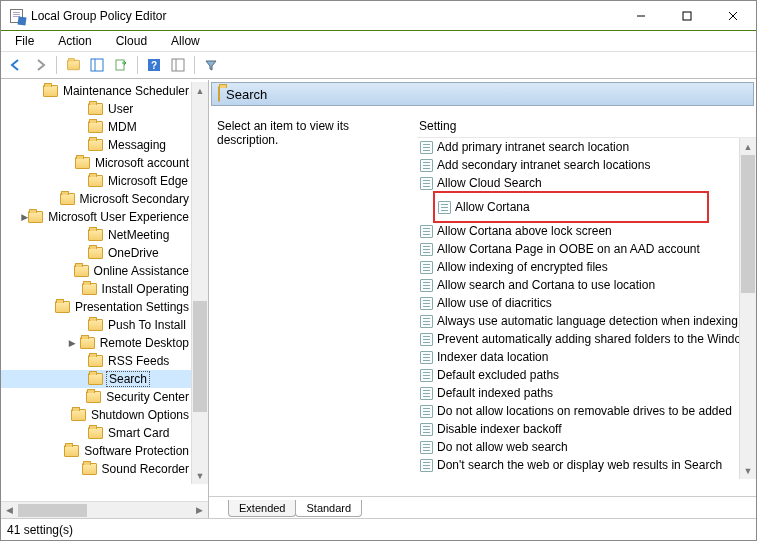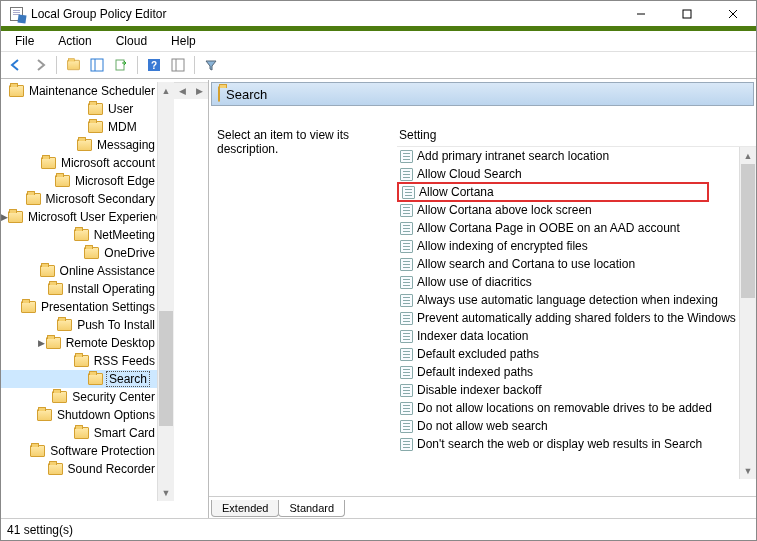--- a/index.html
+++ b/index.html
@@ -1,34 +1,34 @@
 <!DOCTYPE html>
 <html><head>
 <meta charset="utf-8">
 <style>
   * { box-sizing: border-box; margin: 0; padding: 0; }
   body { font-family: "Segoe UI", Tahoma, sans-serif; font-size: 12px; background: #fff; color: #000; width: 757px; height: 541px; overflow: hidden; display: flex; flex-direction: column; border: 1px solid #888; }
   
-  .titlebar { height: 30px; display: flex; align-items: center; padding-left: 8px; background: #fff; border-bottom: 5px solid #4d7c0f;}
+  .titlebar { height: 30px; display: flex; align-items: center; padding-left: 8px; background: #fff; border-bottom: 1px solid #4d7c0f;}
   .titlebar-icon { width:16px; height:16px; margin-right:6px; display:flex; align-items:center; justify-content:center;}
   .titlebar-title { flex:1; font-size:12px; }
   .win-controls { display:flex; height:100%;}
   .win-btn { width:46px; display:flex; align-items:center; justify-content:center; font-size:12px;}
   .win-btn.close svg, .win-btn svg { width:10px; height:10px; }
   
   .menubar { height:20px; display:flex; align-items:center; padding: 0 6px; gap:8px;}
   .menu-item { padding:1px 8px; }
   
   .toolbar { height:28px; display:flex; align-items:center; padding:0 4px; border-top:1px solid #e0e0e0; border-bottom:1px solid #bbb; gap:2px;}
   .tool-btn { width:22px; height:22px; display:flex; align-items:center; justify-content:center; border:1px solid transparent;}
   .tool-sep { width:1px; height:18px; background:#ccc; margin:0 3px;}
   
   .main { flex:1; display:flex; overflow:hidden; border-top:1px solid #fff;}
   
-  .tree-pane { width:208px; border-right:1px solid #bbb; overflow:hidden; display:flex; flex-direction:row; position:relative; padding-top:2px;}
+  .tree-pane { width:208px; border-right:1px solid #bbb; overflow:hidden; display:flex; flex-direction:column; position:relative; padding-top:2px;}
   .tree-scroll { flex:1; overflow:hidden; position:relative;}
   .tree-items { position:absolute; top:0; left:0; right:17px; }
   .tree-row { height:18px; display:flex; align-items:center; white-space:nowrap; padding-left:0;}
   .tree-row .expander { width:16px; display:inline-flex; align-items:center; justify-content:center; color:#666; font-size:9px;}
   .tree-row .indent { width:70px; display:inline-block;}
   .tree-row .folder-ic { width:16px; height:14px; margin-right:3px; display:inline-flex; align-items:center; justify-content:center;}
   .tree-row.selected { background:#cde8ff; }
   .tree-row.selected .label { border:1px dotted #555; background:#cde8ff;}
   .tree-row .label { padding:0 2px;}
   .h-scrollbar { height:17px; background:#f0f0f0; border-top:1px solid #ddd; display:flex; align-items:center;}
@@ -37,31 +37,31 @@
   .h-scrollbar .thumb { position:absolute; left:0; width:40%; top:1px; bottom:1px; background:#ccc;}
   
   .v-scrollbar { position:absolute; right:0; top:0; bottom:17px; width:17px; background:#f0f0f0; border-left:1px solid #ddd;}
   .v-scrollbar .track { position:absolute; top:17px; bottom:17px; left:0; right:0;}
   .v-scrollbar .thumb { position:absolute; left:1px; right:1px; background:#ccc;}
   .v-scrollbar .arrow { position:absolute; left:0; right:0; height:17px; display:flex; align-items:center; justify-content:center; color:#777; font-size:9px;}
   
   .detail-pane { flex:1; display:flex; flex-direction:column; overflow:hidden;}
   .folder-header { height:24px; background:linear-gradient(#d9e8f7,#bcd5ee); border:1px solid #9ab; margin:2px 2px 0 2px; display:flex; align-items:center; padding:0 6px; gap:6px;}
   .folder-header .fh-label { font-size:13px; }
-  .desc-area { display:flex; padding:18px 0 0 8px; flex:1; overflow:hidden;}
+  .desc-area { display:flex; padding:9px 0 0 8px; gap:20px; flex:1; overflow:hidden;}
   .desc-text { width:180px; font-size:12px; padding-top:4px;}
   .settings-col { flex:1; overflow:hidden; position:relative; display:flex; flex-direction:column;}
   .settings-header { font-weight:normal; padding:4px 2px; border-bottom:1px solid #e8e8e8;}
   .settings-list { flex:1; overflow:hidden; position:relative;}
   .settings-items { position:absolute; top:0; left:0; right:17px;}
   .setting-row { height:18px; display:flex; align-items:center; padding-left:2px; white-space:nowrap; gap:4px;}
-  .setting-row.highlighted { border:2px solid #e03030; margin:-1px 0; margin-right:30px; height:20px;}
+  .setting-row.highlighted { border:2px solid #e03030; margin:-1px 16px; margin-right:30px; height:32px;}
   .setting-icon { width:14px; height:14px; display:inline-flex; align-items:center; justify-content:center; flex-shrink:0;}
   
-  .tabs-strip { height:22px; display:flex; align-items:flex-end; padding-left:2px; border-top:1px solid #ccc; background:#fff;}
+  .tabs-strip { height:22px; display:flex; align-items:flex-end; padding-left:19px; border-top:1px solid #ccc; background:#fff;}
   .tab { border:1px solid #aaa; border-top:none; padding:2px 10px; margin-right:-1px; font-size:11px; background:#f4f4f4; border-radius:0 0 4px 4px; position:relative; top:-1px;}
   .tab.active { background:#fff;}
   
   .statusbar { height:22px; border-top:1px solid #ccc; display:flex; align-items:center; padding:0 6px; font-size:12px;}
   
   
   .folder-shape { width:15px; height:12px; background:linear-gradient(#ffe9a8,#f5d070); border:1px solid #d4a030; border-radius:1px; position:relative;}
   .folder-shape::before { content:""; position:absolute; top:-3px; left:0; width:6px; height:3px; background:#f5d070; border:1px solid #d4a030; border-bottom:none; border-radius:1px 1px 0 0;}
   .folder-big { width:18px; height:14px;}
   
@@ -101,21 +101,21 @@
           <line x1="9" y1="1" x2="1" y2="9" stroke="#000"></line>
         </svg>
       </div>
   </div>
 </div>
 
 <div class="menubar">
   <span class="menu-item">File</span>
   <span class="menu-item">Action</span>
   <span class="menu-item">Cloud</span>
-  <span class="menu-item">Help</span>
+  <span class="menu-item">Allow</span>
 </div>
 
 <div class="toolbar">
   <div class="tool-btn">
       <svg width="14" height="14" viewBox="0 0 14 14">
         <path d="M9 2 L3 7 L9 12" fill="none" stroke="#2a7ad4" stroke-width="2"></path>
       </svg>
     </div>
   <div class="tool-btn">
       <svg width="14" height="14" viewBox="0 0 14 14">
@@ -372,20 +372,26 @@
               <div class="setting-row">
                 <span class="setting-icon">
                   <span class="policy-ic"></span>
                 </span>
                 <span>Add primary intranet search location</span>
               </div>
               <div class="setting-row">
                 <span class="setting-icon">
                   <span class="policy-ic"></span>
                 </span>
+                <span>Add secondary intranet search locations</span>
+              </div>
+              <div class="setting-row">
+                <span class="setting-icon">
+                  <span class="policy-ic"></span>
+                </span>
                 <span>Allow Cloud Search</span>
               </div>
               <div class="setting-row highlighted">
                 <span class="setting-icon">
                   <span class="policy-ic"></span>
                 </span>
                 <span>Allow Cortana</span>
               </div>
               <div class="setting-row">
                 <span class="setting-icon">
@@ -444,27 +450,27 @@
               <div class="setting-row">
                 <span class="setting-icon">
                   <span class="policy-ic"></span>
                 </span>
                 <span>Default indexed paths</span>
               </div>
               <div class="setting-row">
                 <span class="setting-icon">
                   <span class="policy-ic"></span>
                 </span>
+                <span>Do not allow locations on removable drives to be added</span>
+              </div>
+              <div class="setting-row">
+                <span class="setting-icon">
+                  <span class="policy-ic"></span>
+                </span>
                 <span>Disable indexer backoff</span>
-              </div>
-              <div class="setting-row">
-                <span class="setting-icon">
-                  <span class="policy-ic"></span>
-                </span>
-                <span>Do not allow locations on removable drives to be added</span>
               </div>
               <div class="setting-row">
                 <span class="setting-icon">
                   <span class="policy-ic"></span>
                 </span>
                 <span>Do not allow web search</span>
               </div>
               <div class="setting-row">
                 <span class="setting-icon">
                   <span class="policy-ic"></span>

